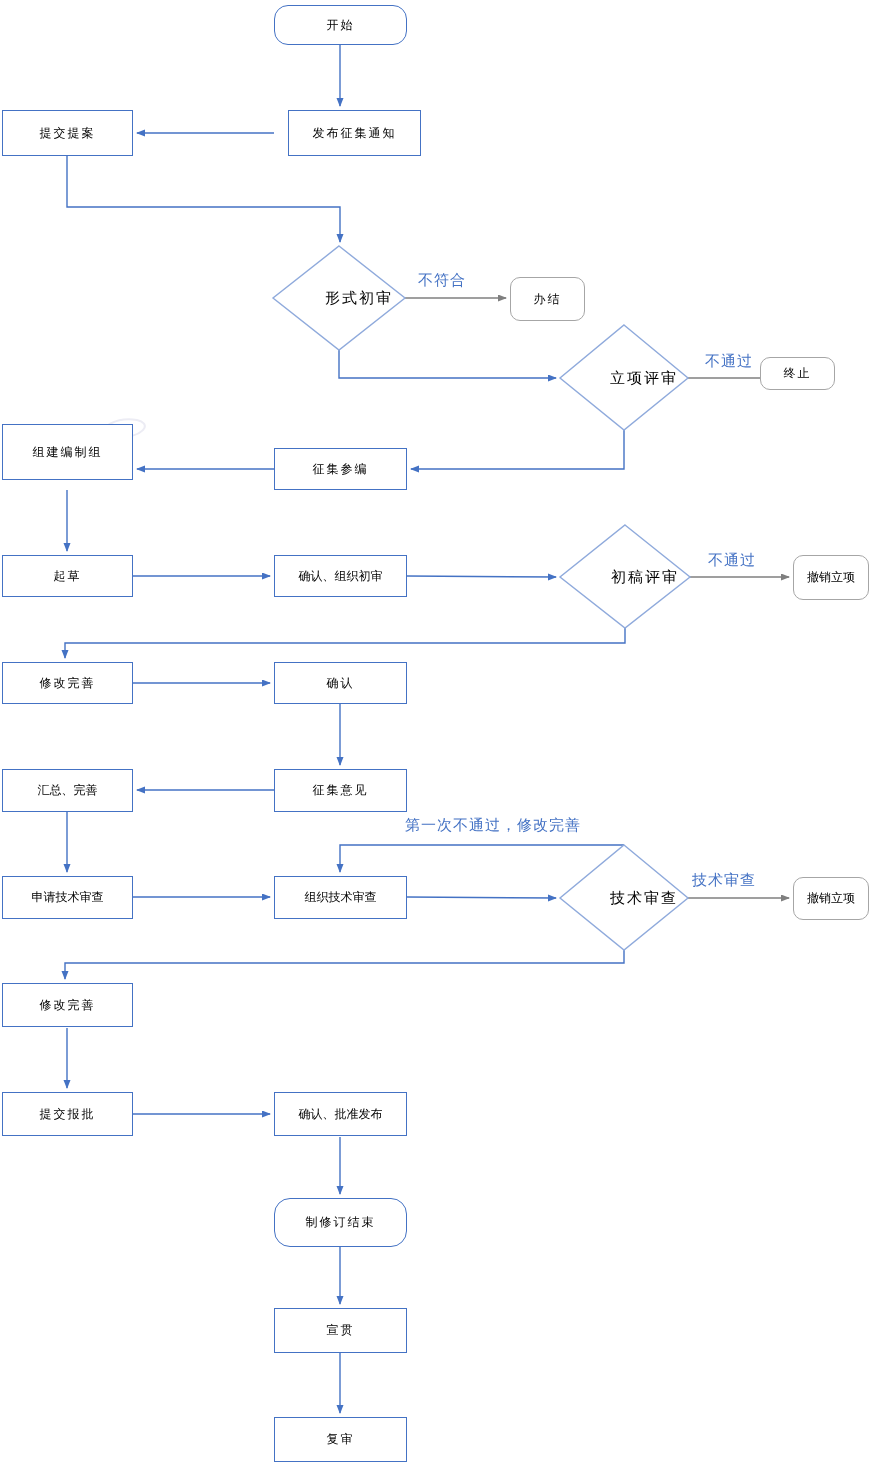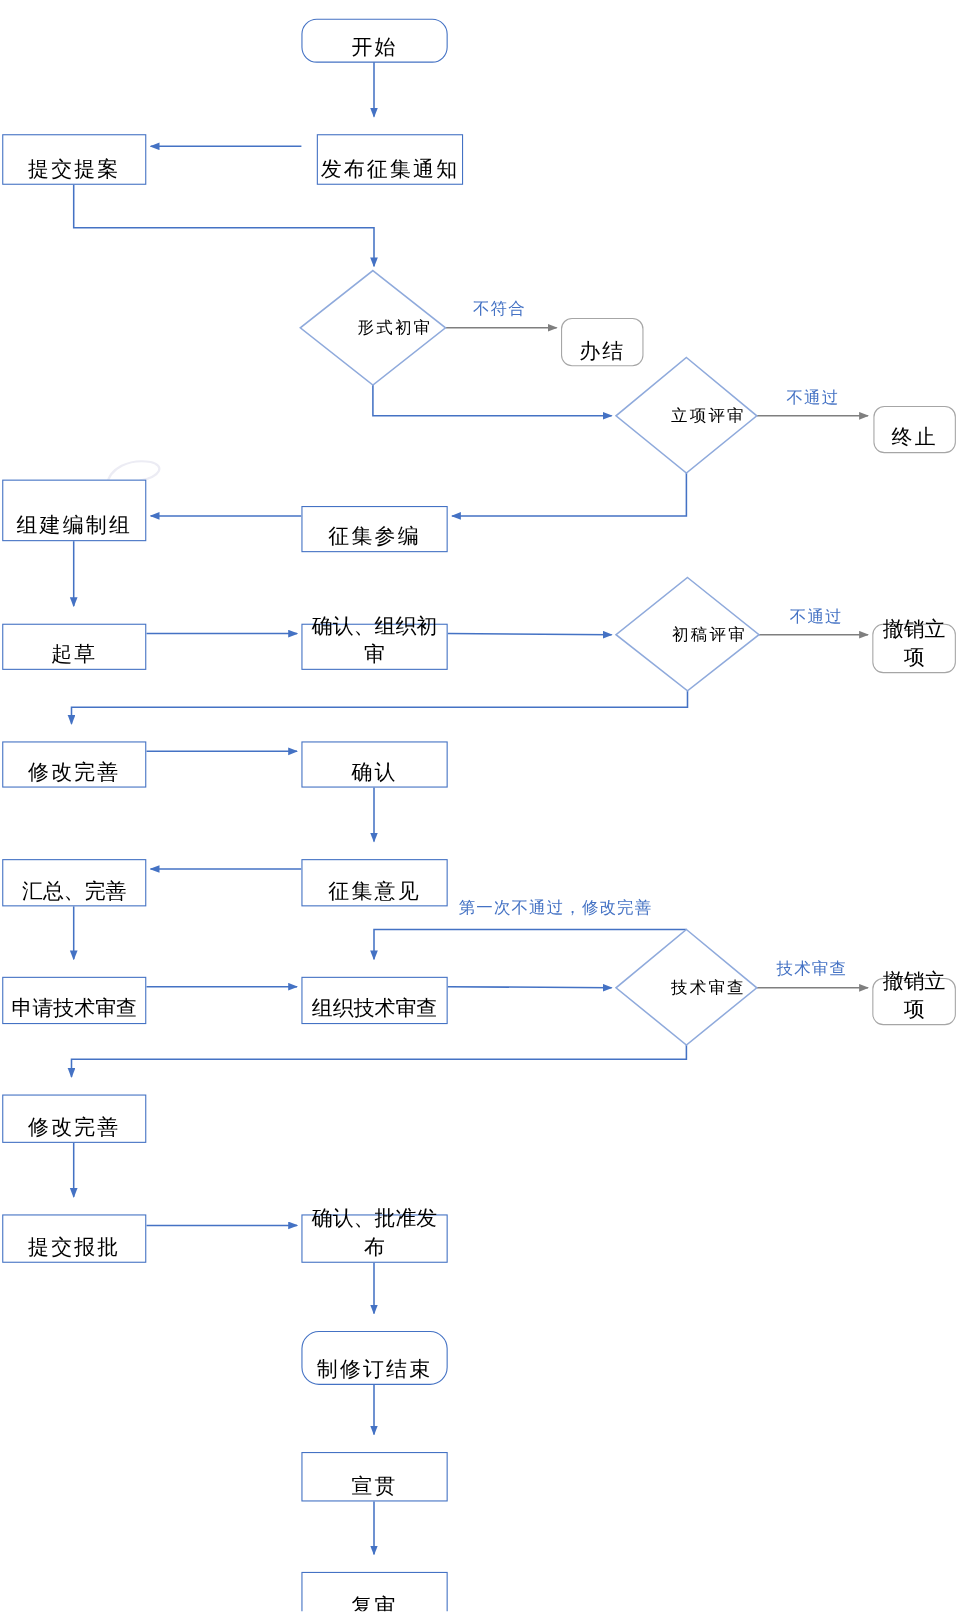--- a/index.html
+++ b/index.html
@@ -2,33 +2,33 @@
 <html><head>
 <meta charset="utf-8">
 <style>
   html,body{margin:0;padding:0;background:#fff;}
   .canvas{
     position:relative;width:872px;height:1465px;background:#fff;overflow:hidden;
     font-family:"Liberation Sans","DejaVu Sans",sans-serif;
   }
   .canvas svg.edges{position:absolute;left:0;top:0;width:872px;height:1465px;}
   .node{
-    position:absolute;display:flex;align-items:flex-end;justify-content:center;
+    position:absolute;display:flex;align-items:center;justify-content:center;
     background:#fff;border:1.5px solid #4472C4;box-sizing:border-box;
-    font-size:19px;color:#000;letter-spacing:2px;text-align:center;margin-top:12px;
+    font-size:12px;color:#000;letter-spacing:2px;text-align:center;
   }
   .node.terminator{border-radius:14px;}
   .node.terminator-gray{border:1.5px solid #A6A6A6;border-radius:10px;}
   .diamond-label{
     position:absolute;transform:translate(-50%,-50%);
     font-size:15px;color:#000;letter-spacing:2px;white-space:nowrap;margin-left:20px;
   }
   .edge-label{
     position:absolute;font-size:15px;color:#4472C4;letter-spacing:1px;
-    white-space:nowrap;text-align:center;
+    white-space:nowrap;
   }
 </style>
 </head>
 <body>
 
 <div class="canvas">
 
   <svg class="edges" viewBox="0 0 872 1465" xmlns="http://www.w3.org/2000/svg">
     <defs>
       <marker id="arrB" markerWidth="9" markerHeight="8" refX="8" refY="3.5" orient="auto" markerUnits="userSpaceOnUse">
@@ -91,21 +91,21 @@
   </div>
 
   <div class="node" style="left:2px;top:110px;width:131px;height:46px">
     <span>提交提案</span>
   </div>
 
   <div class="node terminator-gray" style="left:510px;top:277px;width:75px;height:44px">
     <span>办结</span>
   </div>
 
-  <div class="node terminator-gray" style="left:794px;top:357px;width:75px;height:43px">
+  <div class="node terminator-gray" style="left:760px;top:357px;width:75px;height:33px">
     <span>终止</span>
   </div>
 
   <div class="node" style="left:274px;top:448px;width:133px;height:42px">
     <span>征集参编</span>
   </div>
 
   <div class="node" style="left:2px;top:424px;width:131px;height:56px">
     <span>组建编制组</span>
   </div>

